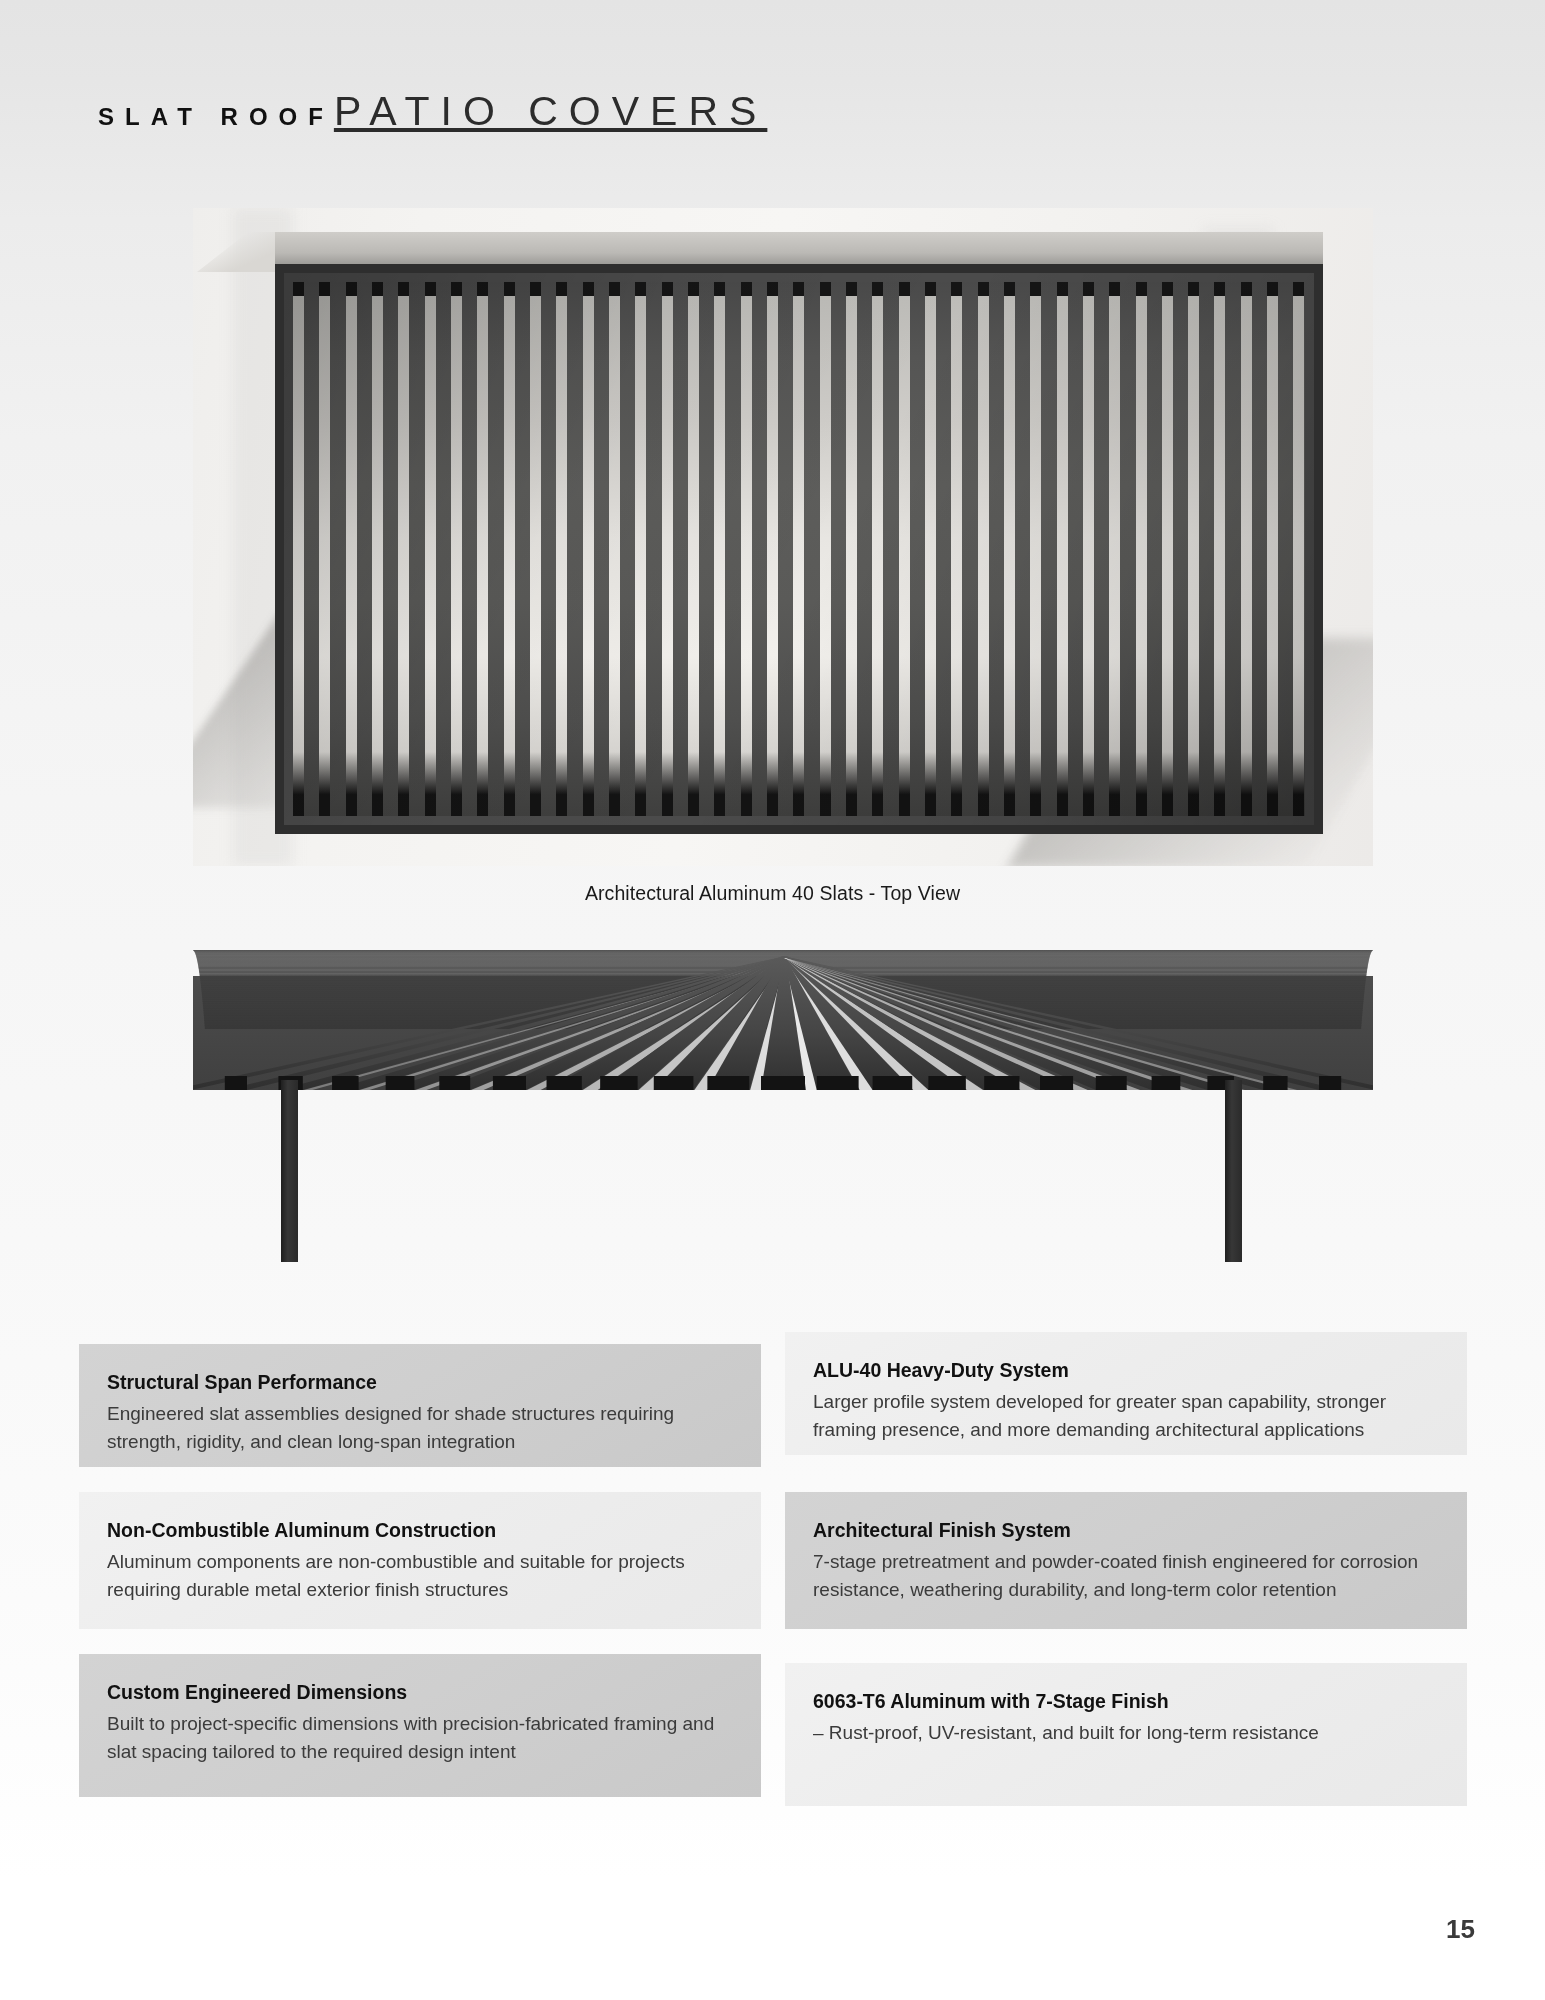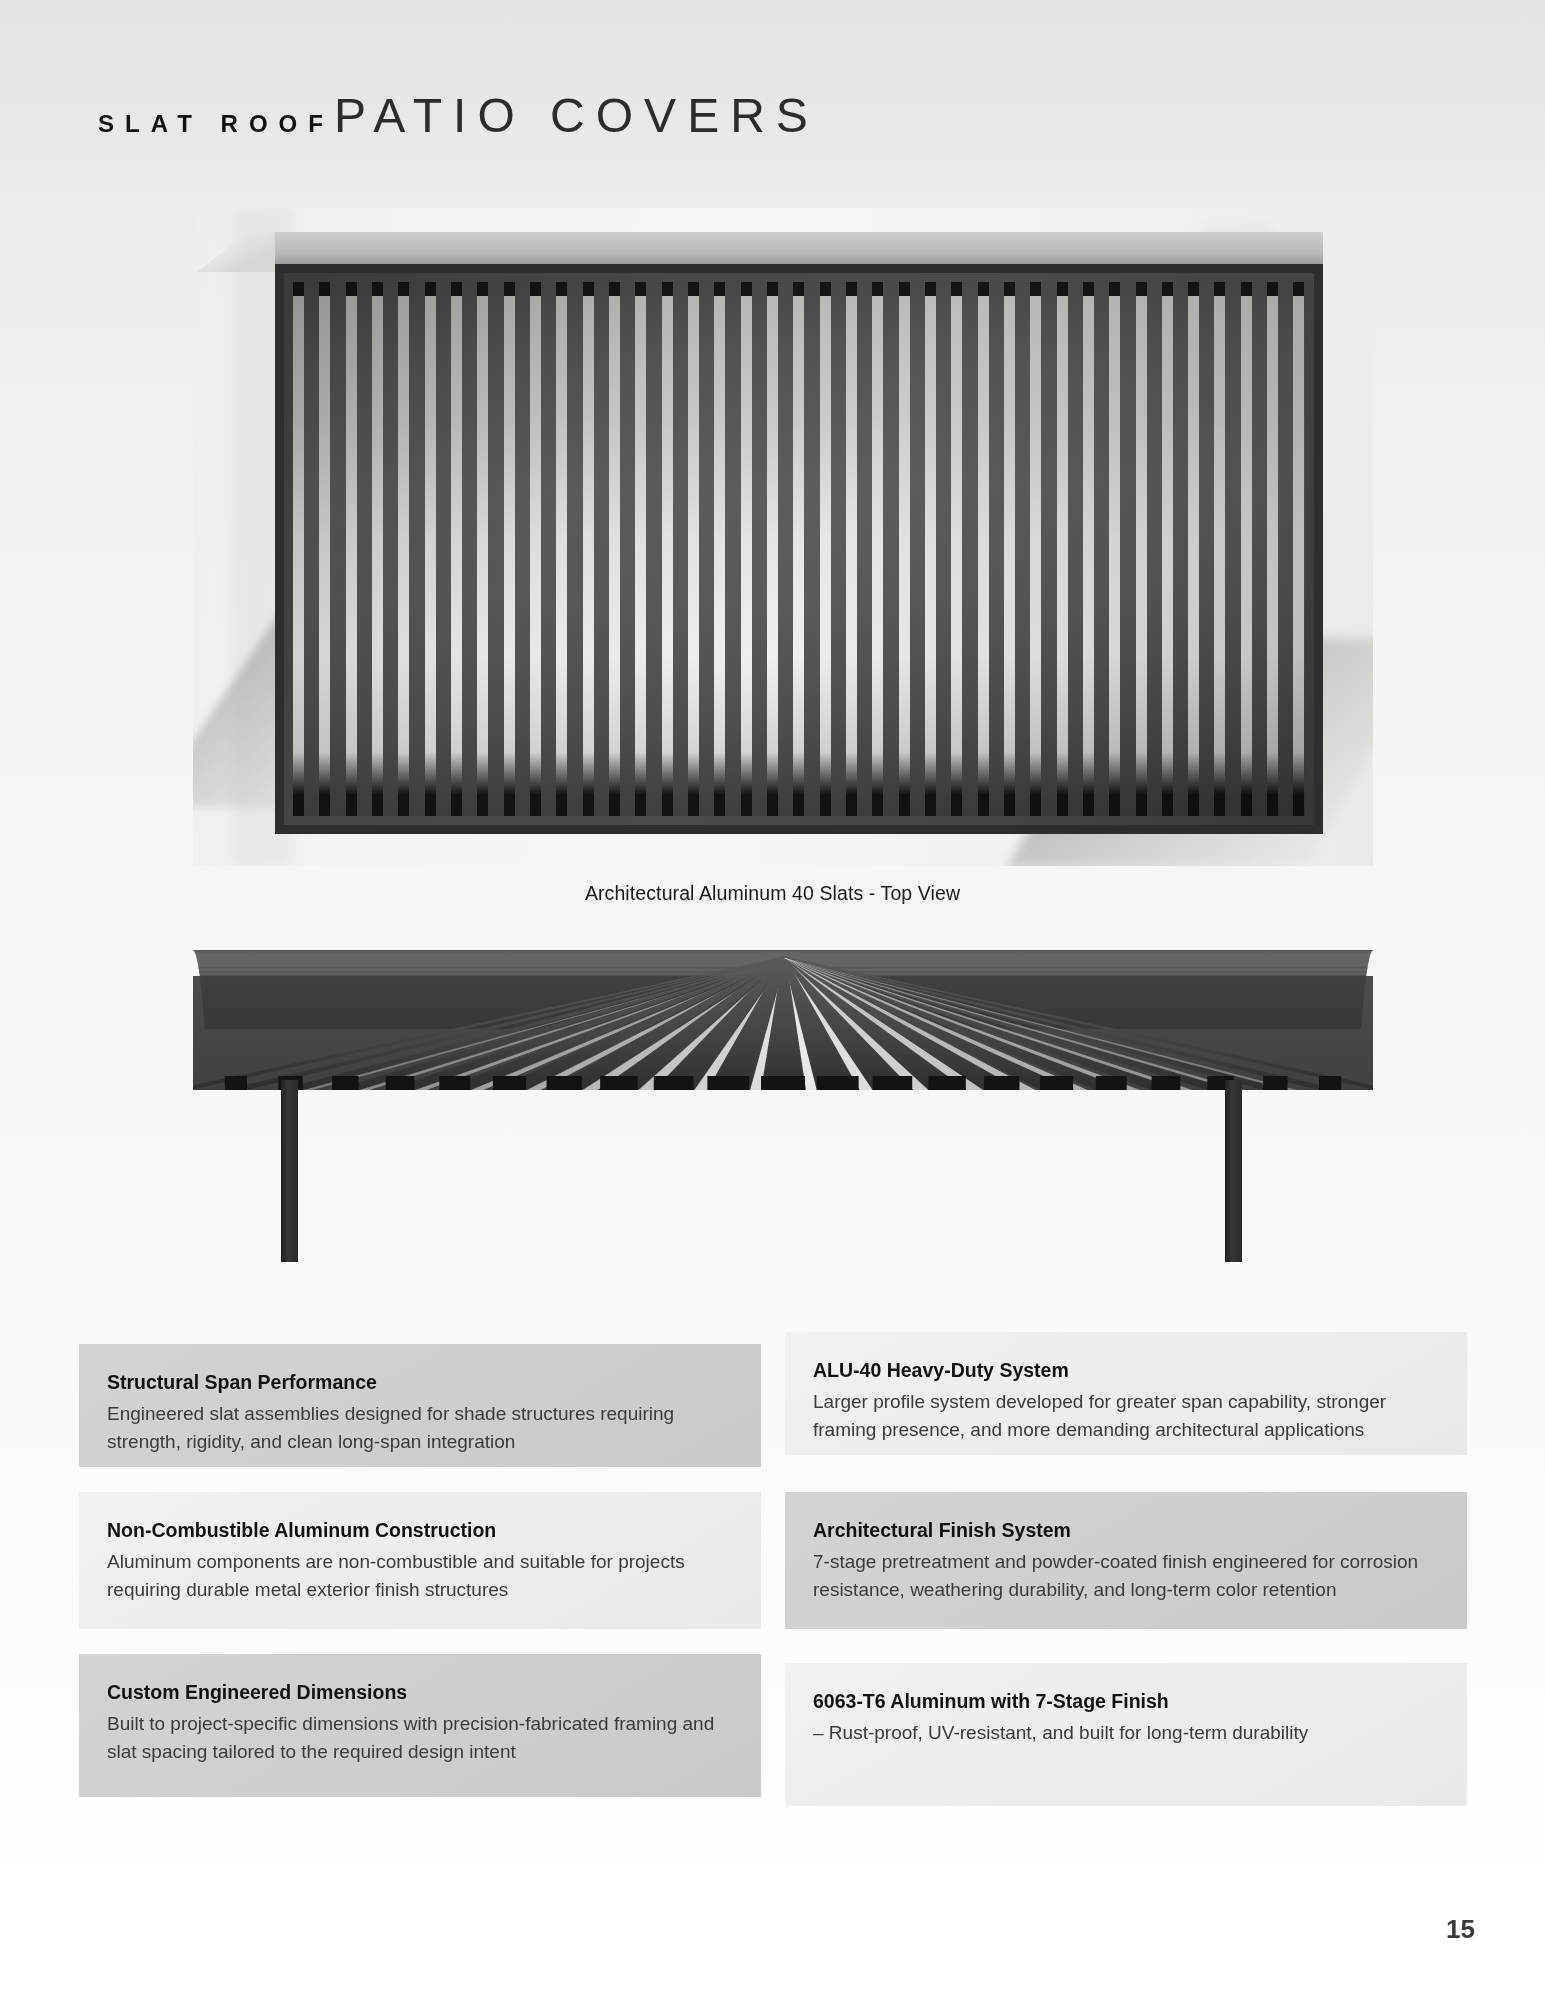--- a/index.html
+++ b/index.html
@@ -28,24 +28,25 @@
     top: 88px;
     white-space: nowrap;
   }
   .title-bold {
     font-size: 24px;
     font-weight: 700;
     letter-spacing: 11px;
     color: #111111;
   }
   .title-light {
-    font-size: 48px;
+    font-size: 41px;
     font-weight: 300;
     letter-spacing: 11px;
     color: #2c2c2c;
+    text-decoration: underline;
   }
 
   
   .photo-top {
     position: absolute;
     left: 193px;
     top: 208px;
     width: 1180px;
     height: 658px;
     background: linear-gradient(100deg, #efeeec 0%, #f4f3f1 18%, #f7f6f4 46%, #f2f1ef 72%, #eceae8 100%);
@@ -469,21 +470,21 @@
       </div>
     </div>
 
     <div class="card-row">
       <div class="card dark r3 offset-a">
         <p class="card-h">Custom Engineered Dimensions</p>
         <p class="card-b">Built to project-specific dimensions with precision-fabricated framing and slat spacing tailored to the required design intent</p>
       </div>
       <div class="card light r3 offset-c">
         <p class="card-h">6063-T6 Aluminum with 7-Stage Finish</p>
-        <p class="card-b">– Rust-proof, UV-resistant, and built for long-term durability</p>
+        <p class="card-b">– Rust-proof, UV-resistant, and built for long-term resistance</p>
       </div>
     </div>
 
   </div>
 
   <div class="page-num">15</div>
 
 </div>
 
 </body></html>

